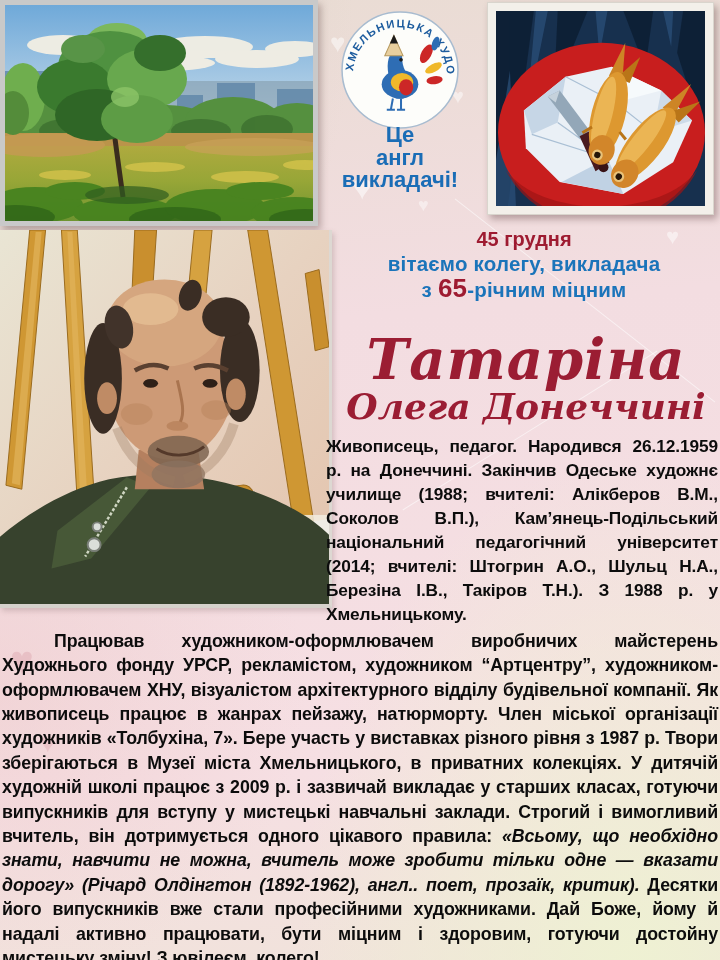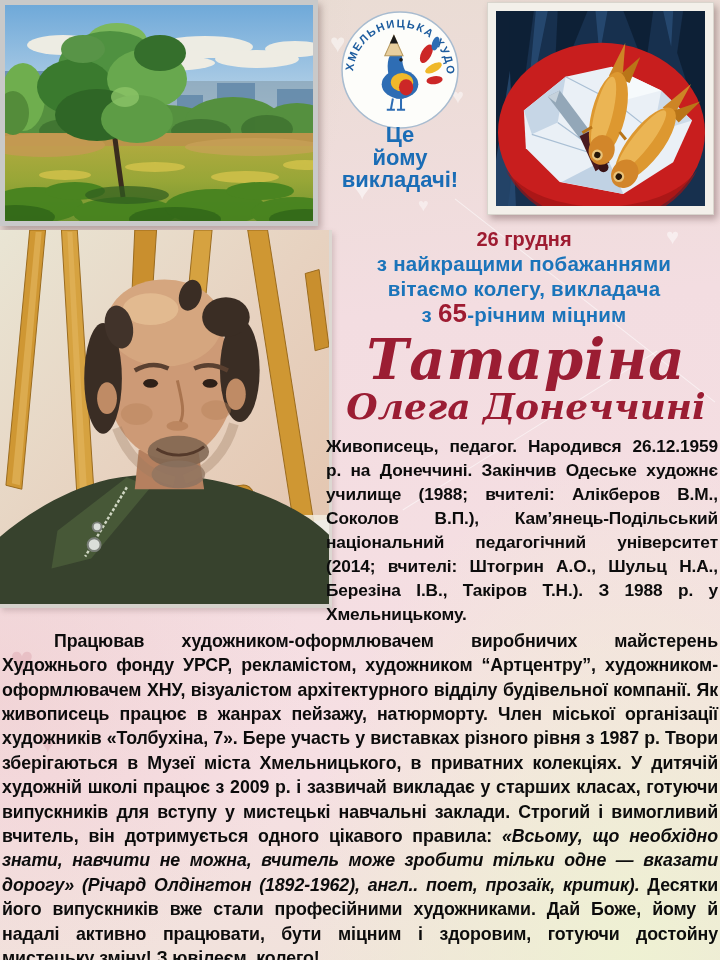--- a/index.html
+++ b/index.html
@@ -181,21 +181,21 @@
       <ellipse cx="66" cy="77" rx="7" ry="8" fill="#cc2727"></ellipse>
       <polygon points="45,46 63,46 54,26" fill="#e8cf9e" stroke="#b79a60" stroke-width="1"></polygon>
       <polygon points="50,34 58,34 54,25" fill="#1c1c1c"></polygon>
       <circle cx="61" cy="50" r="1.8" fill="#1c1c1c"></circle>
       <path d="M53,88 L51,99 M61,88 L61,99 M47,99 L55,99 M57,99 L65,99" stroke="#2e6db4" stroke-width="2" fill="none"></path>
     </g>
   </svg>
 
   <div class="tagline">
     <div>Це</div>
-    <div>йому</div>
+    <div>англ</div>
     <div>викладачі!</div>
   </div>
 
   <div class="painting-fish">
     <svg viewBox="0 0 210 196" preserveAspectRatio="none">
       <rect width="210" height="196" fill="#17304e"></rect>
       <g fill="#0d1f34" opacity=".9">
         <polygon points="0,0 38,0 12,196 0,196"></polygon>
         <polygon points="62,0 92,0 58,84"></polygon>
         <polygon points="128,0 158,0 150,58"></polygon>
@@ -239,22 +239,21 @@
         <ellipse cx="150" cy="134" rx="17" ry="45" fill="#dd9830"></ellipse>
         <ellipse cx="145" cy="134" rx="9" ry="39" fill="#efbd5e" opacity=".8"></ellipse>
         <ellipse cx="152" cy="170" rx="13" ry="15" fill="#d2862a"></ellipse>
         <circle cx="149" cy="176" r="5.5" fill="#e8c27a"></circle>
         <circle cx="149" cy="176" r="3.2" fill="#241508"></circle>
       </g>
     </svg>
   </div>
 
   <div class="greeting">
-    <div class="date">26 грудня</div>
-    <div class="line">з найкращими побажаннями</div>
+    <div class="date">45 грудня</div>
     <div class="line">вітаємо колегу, викладача</div>
     <div class="line"><span>з </span><span class="age">65</span><span>-річним міцним</span></div>
   </div>
 
   <div class="name-block">
     <div class="surname">Татаріна</div>
     <div class="patronymic">Олега Донеччині</div>
   </div>
 
   <div class="photo">

